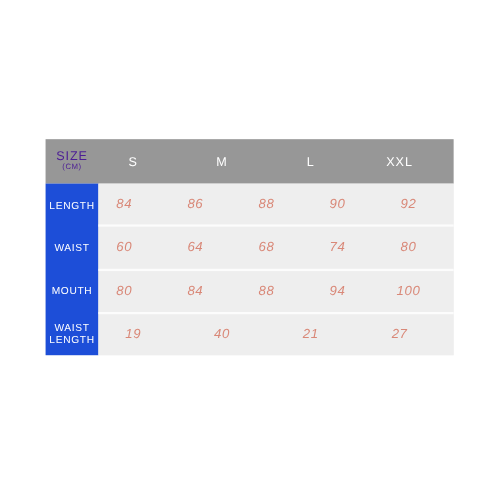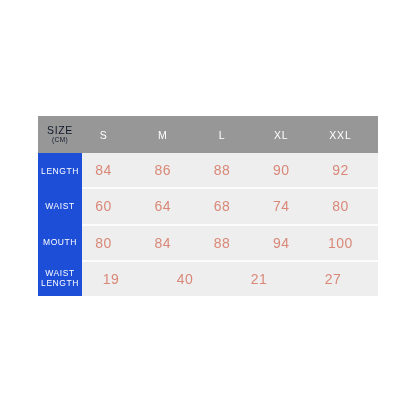--- a/index.html
+++ b/index.html
@@ -35,21 +35,21 @@
     display: flex;
     align-items: stretch;
   }
   .header-size-cell {
     width: 44px;
     flex: 0 0 44px;
     display: flex;
     flex-direction: column;
     align-items: center;
     justify-content: center;
-    color: #0f172a;
+    color: #4c1d95;
     line-height: 1.05;
   }
   .header-size-cell .size-word {
     font-size: 10.5px;
     letter-spacing: 0.7px;
   }
   .header-size-cell .size-unit {
     font-size: 6.5px;
     letter-spacing: 0.4px;
     margin-top: 1px;
@@ -111,41 +111,41 @@
     border-bottom: 2px solid #fcfcfc;
     box-sizing: border-box;
   }
   .data-row:last-child {
     border-bottom: none;
   }
   .data-cell {
     flex: 1 1 0;
     text-align: center;
     color: #d98878;
-    font-size: 14px;
+    font-size: 11px;
     letter-spacing: 0.5px;
     padding-right: 16px;
     box-sizing: border-box;
+    font-style: italic;
   }
 </style>
 </head>
 <body>
 
 <div id="size-chart">
 
   <div class="chart-header">
     <div class="header-size-cell">
       <span class="size-word">SIZE</span>
       <span class="size-unit">(CM)</span>
     </div>
     <div class="header-cols">
       <div class="header-col">S</div>
       <div class="header-col">M</div>
       <div class="header-col">L</div>
-      <div class="header-col">XL</div>
       <div class="header-col">XXL</div>
     </div>
   </div>
 
   <div class="label-column">
     <div class="row-label">
       <span>LENGTH</span>
     </div>
     <div class="row-label">
       <span>WAIST</span>

